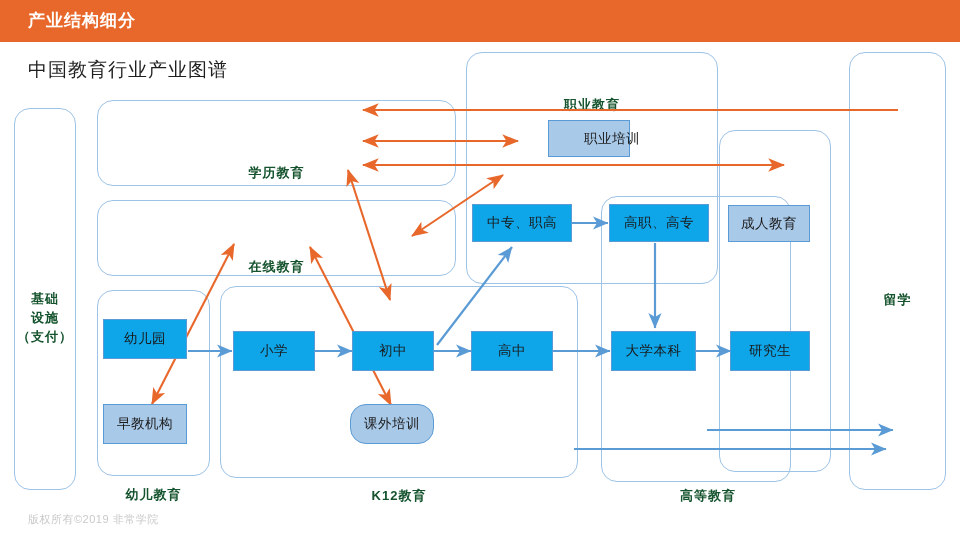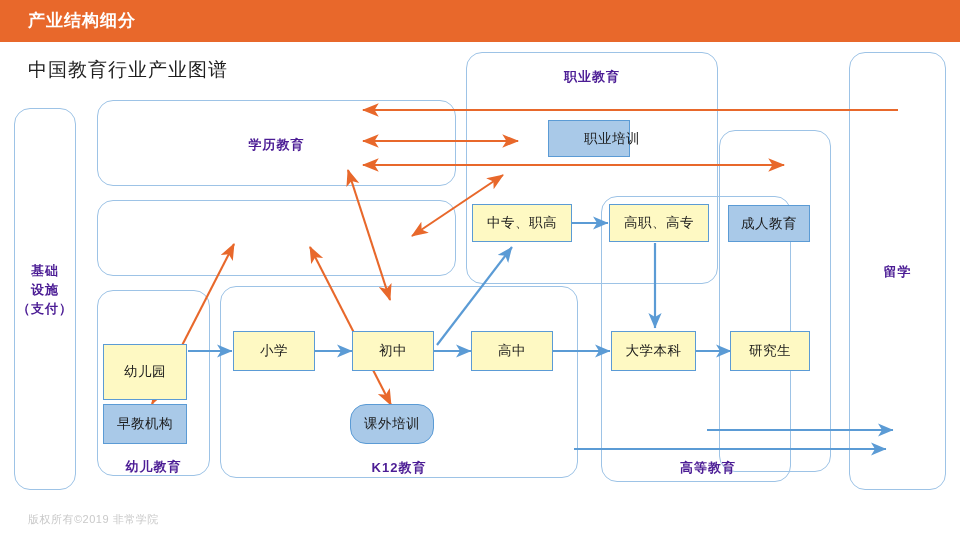--- a/index.html
+++ b/index.html
@@ -27,31 +27,31 @@
     position:absolute;left:28px;top:512px;
     color:#c9c9c9;font-size:11px;letter-spacing:.5px;
   }
 
   
   .group{
     position:absolute;box-sizing:border-box;
     border:1.2px solid #9DC3E6;border-radius:16px;background:transparent;
   }
   .group-label{
-    position:absolute;color:#4c1d95;font-size:13px;font-weight:bold;
-    letter-spacing:1px;white-space:nowrap;text-align:center;
+    position:absolute;color:#14532d;font-size:13px;font-weight:bold;
+    letter-spacing:1px;white-space:nowrap;text-align:center;margin-top:28px;
   }
   .group-label.vertical{
     line-height:1.45;text-align:center;
   }
 
   
   .node{
     position:absolute;box-sizing:border-box;
-    border:1.4px solid #5B9BD5;background:#fef9c3;
+    border:1.4px solid #5B9BD5;background:#0ea5e9;
     display:flex;align-items:center;justify-content:center;
     color:#1a1a1a;font-size:13.5px;letter-spacing:.5px;white-space:nowrap;
   }
   .node.filled{background:#A9C9E8;border-color:#5B9BD5;}
 
   
   #links{position:absolute;left:0;top:0;width:960px;height:540px;pointer-events:none;}
 </style>
 </head>
 <body>
@@ -67,20 +67,21 @@
   <div class="group-label vertical" style="left:14px;top:262px;width:62px;">
     <div>基础</div>
     <div>设施</div>
     <div>（支付）</div>
   </div>
 
   <div class="group" style="left:97px;top:100px;width:359px;height:86px;"></div>
   <div class="group-label" style="left:97px;top:136px;width:359px;">学历教育</div>
 
   <div class="group" style="left:97px;top:200px;width:359px;height:76px;"></div>
+  <div class="group-label" style="left:97px;top:230px;width:359px;">在线教育</div>
 
   <div class="group" style="left:466px;top:52px;width:252px;height:232px;"></div>
   <div class="group-label" style="left:466px;top:68px;width:252px;">职业教育</div>
 
   <div class="group" style="left:719px;top:130px;width:112px;height:342px;"></div>
 
   <div class="group" style="left:97px;top:290px;width:113px;height:186px;"></div>
   <div class="group-label" style="left:97px;top:458px;width:113px;">幼儿教育</div>
 
   <div class="group" style="left:220px;top:286px;width:358px;height:192px;"></div>
@@ -142,21 +143,21 @@
   </div>
 
   <div class="node" style="left:609px;top:204px;width:100px;height:38px;">
     <span>高职、高专</span>
   </div>
 
   <div class="node filled" style="left:728px;top:205px;width:82px;height:37px;">
     <span>成人教育</span>
   </div>
 
-  <div class="node" style="left:103px;top:344px;width:84px;height:56px;">
+  <div class="node" style="left:103px;top:319px;width:84px;height:40px;">
     <span>幼儿园</span>
   </div>
 
   <div class="node" style="left:233px;top:331px;width:82px;height:40px;">
     <span>小学</span>
   </div>
 
   <div class="node" style="left:352px;top:331px;width:82px;height:40px;">
     <span>初中</span>
   </div>

